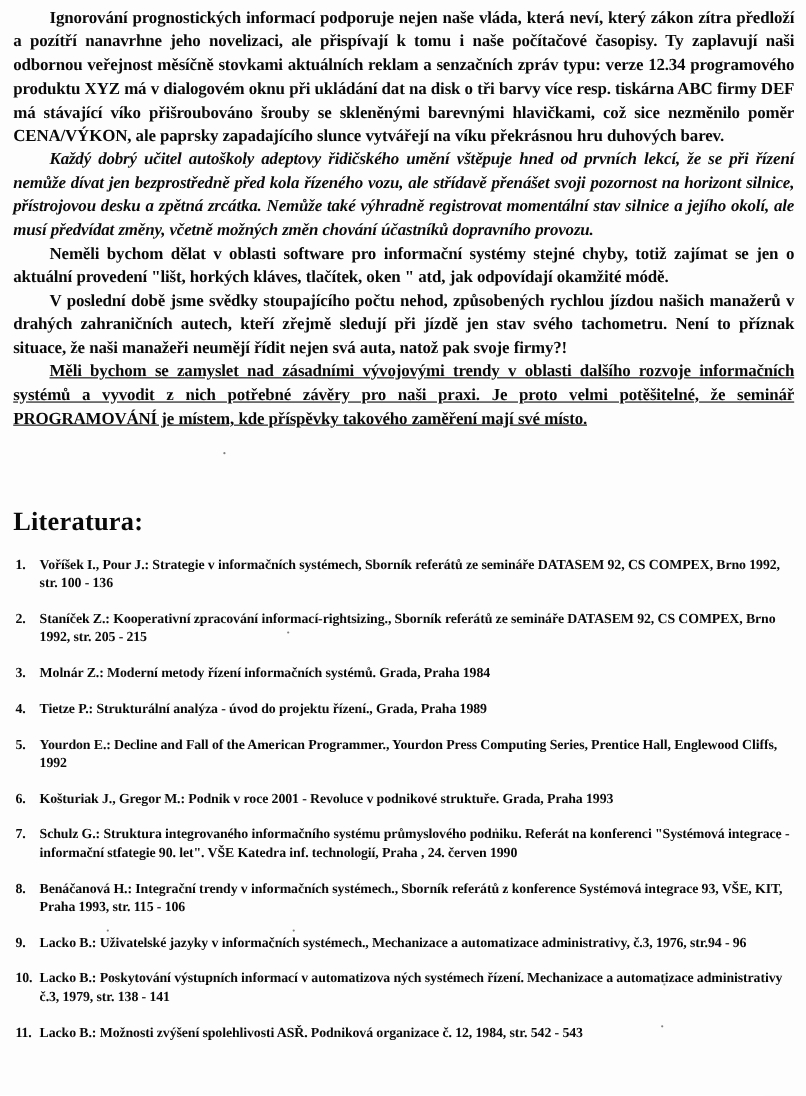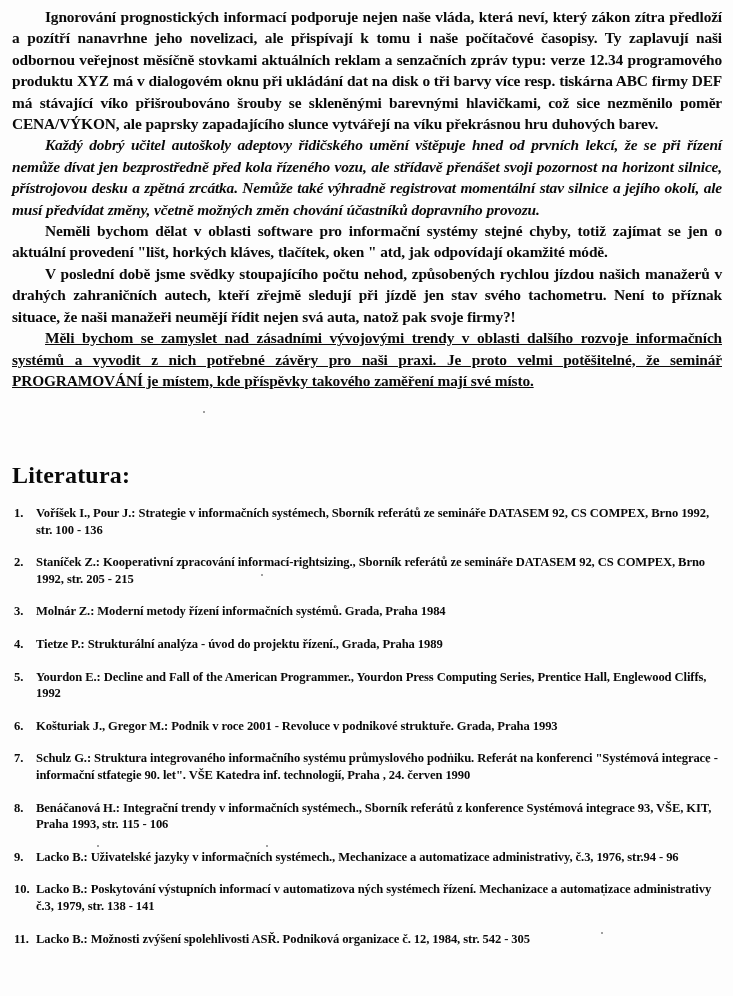--- a/index.html
+++ b/index.html
@@ -173,21 +173,21 @@
     <div class="ref r9">
       <span class="num">9.</span>
       <span class="txt">Lacko B.: Uživatelské jazyky v informačních systémech., Mechanizace a automatizace administrativy, č.3, 1976, str.94 - 96</span>
     </div>
     <div class="ref r10">
       <span class="num">10.</span>
       <span class="txt">Lacko B.: Poskytování výstupních informací v automatizova ných systémech řízení. Mechanizace a automatizace administrativy č.3, 1979, str. 138 - 141</span>
     </div>
     <div class="ref r11">
       <span class="num">11.</span>
-      <span class="txt">Lacko B.: Možnosti zvýšení spolehlivosti ASŘ. Podniková organizace č. 12, 1984, str. 542 - 305</span>
+      <span class="txt">Lacko B.: Možnosti zvýšení spolehlivosti ASŘ. Podniková organizace č. 12, 1984, str. 542 - 543</span>
     </div>
   </div>
 
   <span class="speck" style="left:203px; top:411px;"></span>
   <span class="speck" style="left:404px; top:513px;"></span>
   <span class="speck" style="left:261px; top:574px;"></span>
   <span class="speck" style="left:450px; top:753px;"></span>
   <span class="speck" style="left:707px; top:761px;"></span>
   <span class="speck" style="left:97px; top:845px;"></span>
   <span class="speck" style="left:266px; top:845px;"></span>

